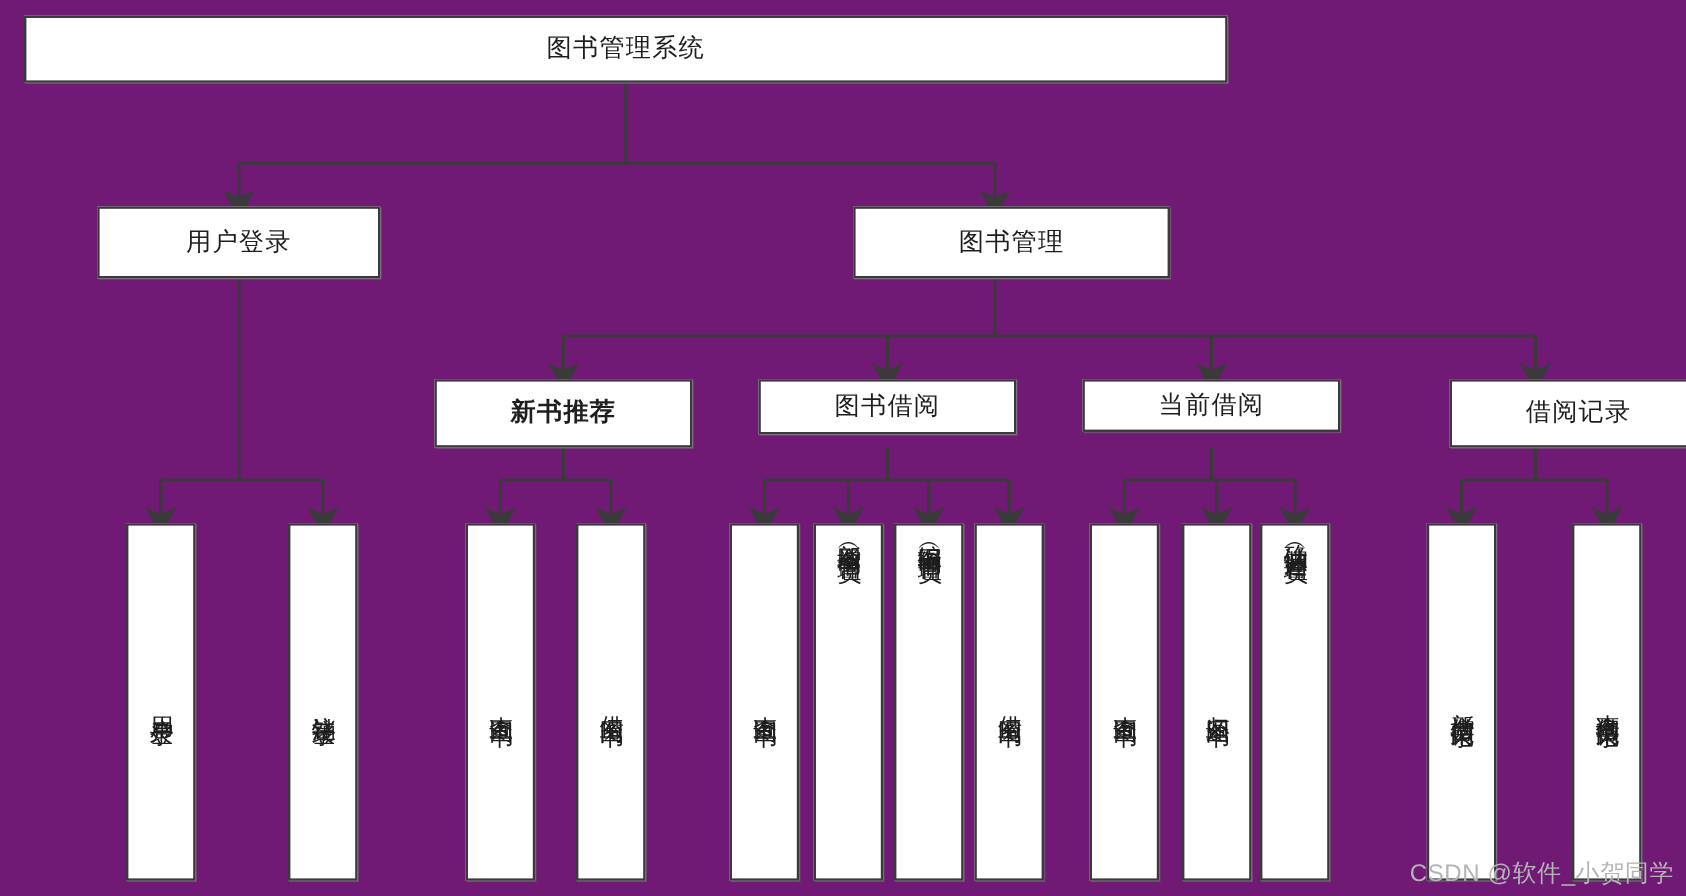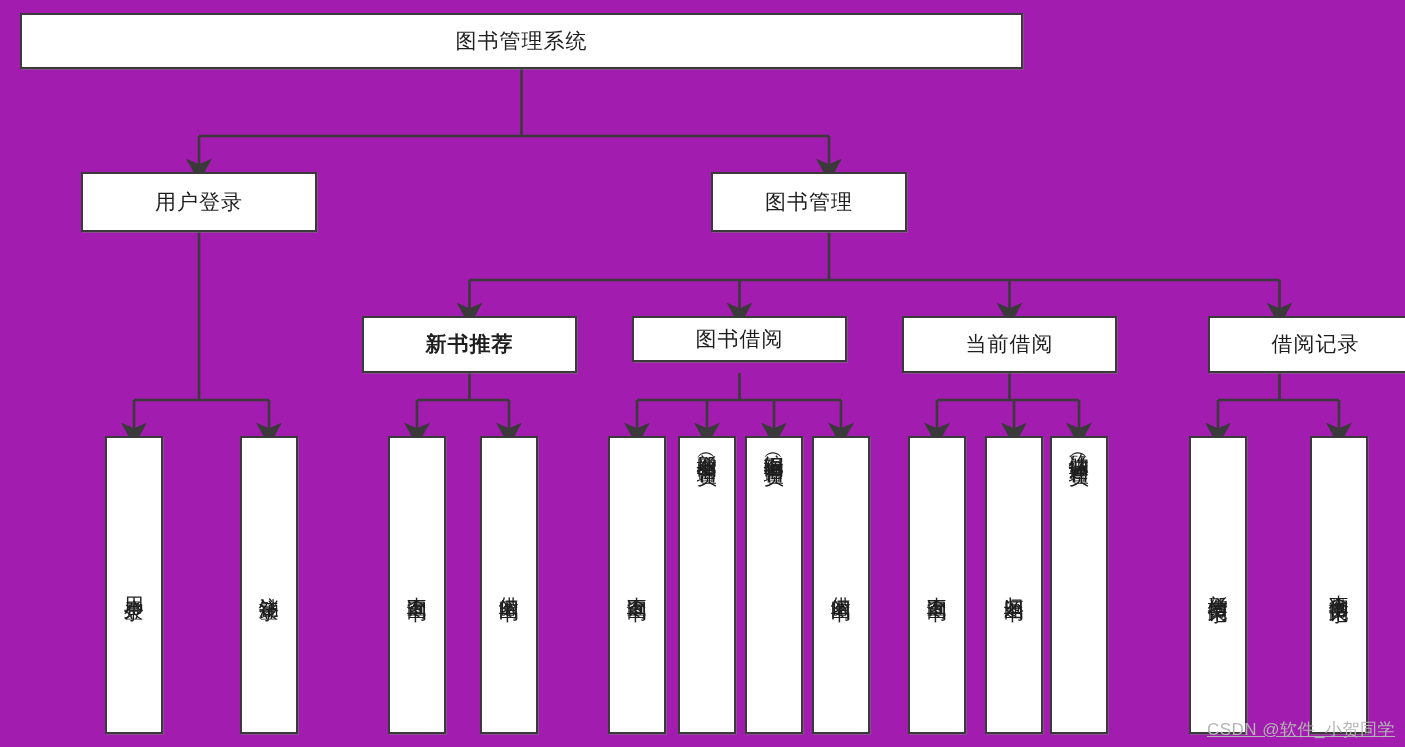--- a/index.html
+++ b/index.html
@@ -1,21 +1,21 @@
 <!DOCTYPE html>
 <html><head>
 <meta charset="utf-8">
 <style>
   html,body{margin:0;padding:0;background:#ffffff;}
   body{
     width:1405px;height:747px;overflow:hidden;
     font-family:"Liberation Sans","DejaVu Sans",sans-serif;
     color:#1a1a1a;
   }
-  #stage{position:relative;width:1405px;height:747px;background:#a21caf;}
+  #stage{position:relative;width:1405px;height:747px;background:#701a75;}
   svg#wires{position:absolute;left:0;top:0;width:1405px;height:747px;}
   .node{
     position:absolute;
     box-sizing:border-box;
     background:#ffffff;
     border:2px solid #3a3a3a;
     display:flex;
     align-items:center;
     justify-content:center;
     box-shadow:1px 1px 0 rgba(120,120,120,.55);
@@ -39,26 +39,25 @@
     line-height:1.12;
     letter-spacing:2px;
     white-space:nowrap;
     display:block;
   }
   .node.leaf.centered{align-items:center;}
   .watermark{
     position:absolute;
     right:10px;
     bottom:6px;
-    font-size:17px;
+    font-size:20px;
     color:#b4b4b4;
     letter-spacing:.5px;
     white-space:nowrap;
     pointer-events:none;
-    text-decoration:underline;
   }
 </style>
 </head>
 <body>
 
 <div id="stage">
 
   <svg id="wires" viewBox="0 0 1405 747" xmlns="http://www.w3.org/2000/svg">
     <defs>
       <marker id="arrow" markerWidth="10" markerHeight="10" refX="4" refY="5" orient="auto" markerUnits="strokeWidth">
@@ -102,30 +101,30 @@
       </g>
   </svg>
 
   <div id="nodes-layer">
       <div class="node root" style="left: 20px; top: 13px; width: 1003px; height: 56px;">
         <span class="label">图书管理系统</span>
       </div>
       <div class="node branch" style="left: 81px; top: 172px; width: 236px; height: 60px;">
         <span class="label">用户登录</span>
       </div>
-      <div class="node branch" style="left: 711px; top: 172px; width: 196px; height: 60px;">
+      <div class="node branch" style="left: 711px; top: 172px; width: 264px; height: 60px;">
         <span class="label">图书管理</span>
       </div>
       <div class="node branch" style="left: 362px; top: 316px; width: 215px; height: 57px; font-weight: bold;">
         <span class="label">新书推荐</span>
       </div>
       <div class="node branch" style="left: 632px; top: 316px; width: 215px; height: 46px;">
         <span class="label">图书借阅</span>
       </div>
-      <div class="node branch" style="left: 902px; top: 316px; width: 215px; height: 57px; align-items: center;">
+      <div class="node branch" style="left: 902px; top: 316px; width: 215px; height: 44px; align-items: center;">
         <span class="label">当前借阅</span>
       </div>
       <div class="node branch" style="left: 1172px; top: 316px; width: 215px; height: 57px; margin-left: 36px;">
         <span class="label">借阅记录</span>
       </div>
       <div class="node leaf centered" style="left: 105px; top: 436px; width: 58px; height: 298px;">
         <span class="label">用户登录</span>
       </div>
       <div class="node leaf centered" style="left: 240px; top: 436px; width: 58px; height: 298px;">
         <span class="label">注销登录</span>

